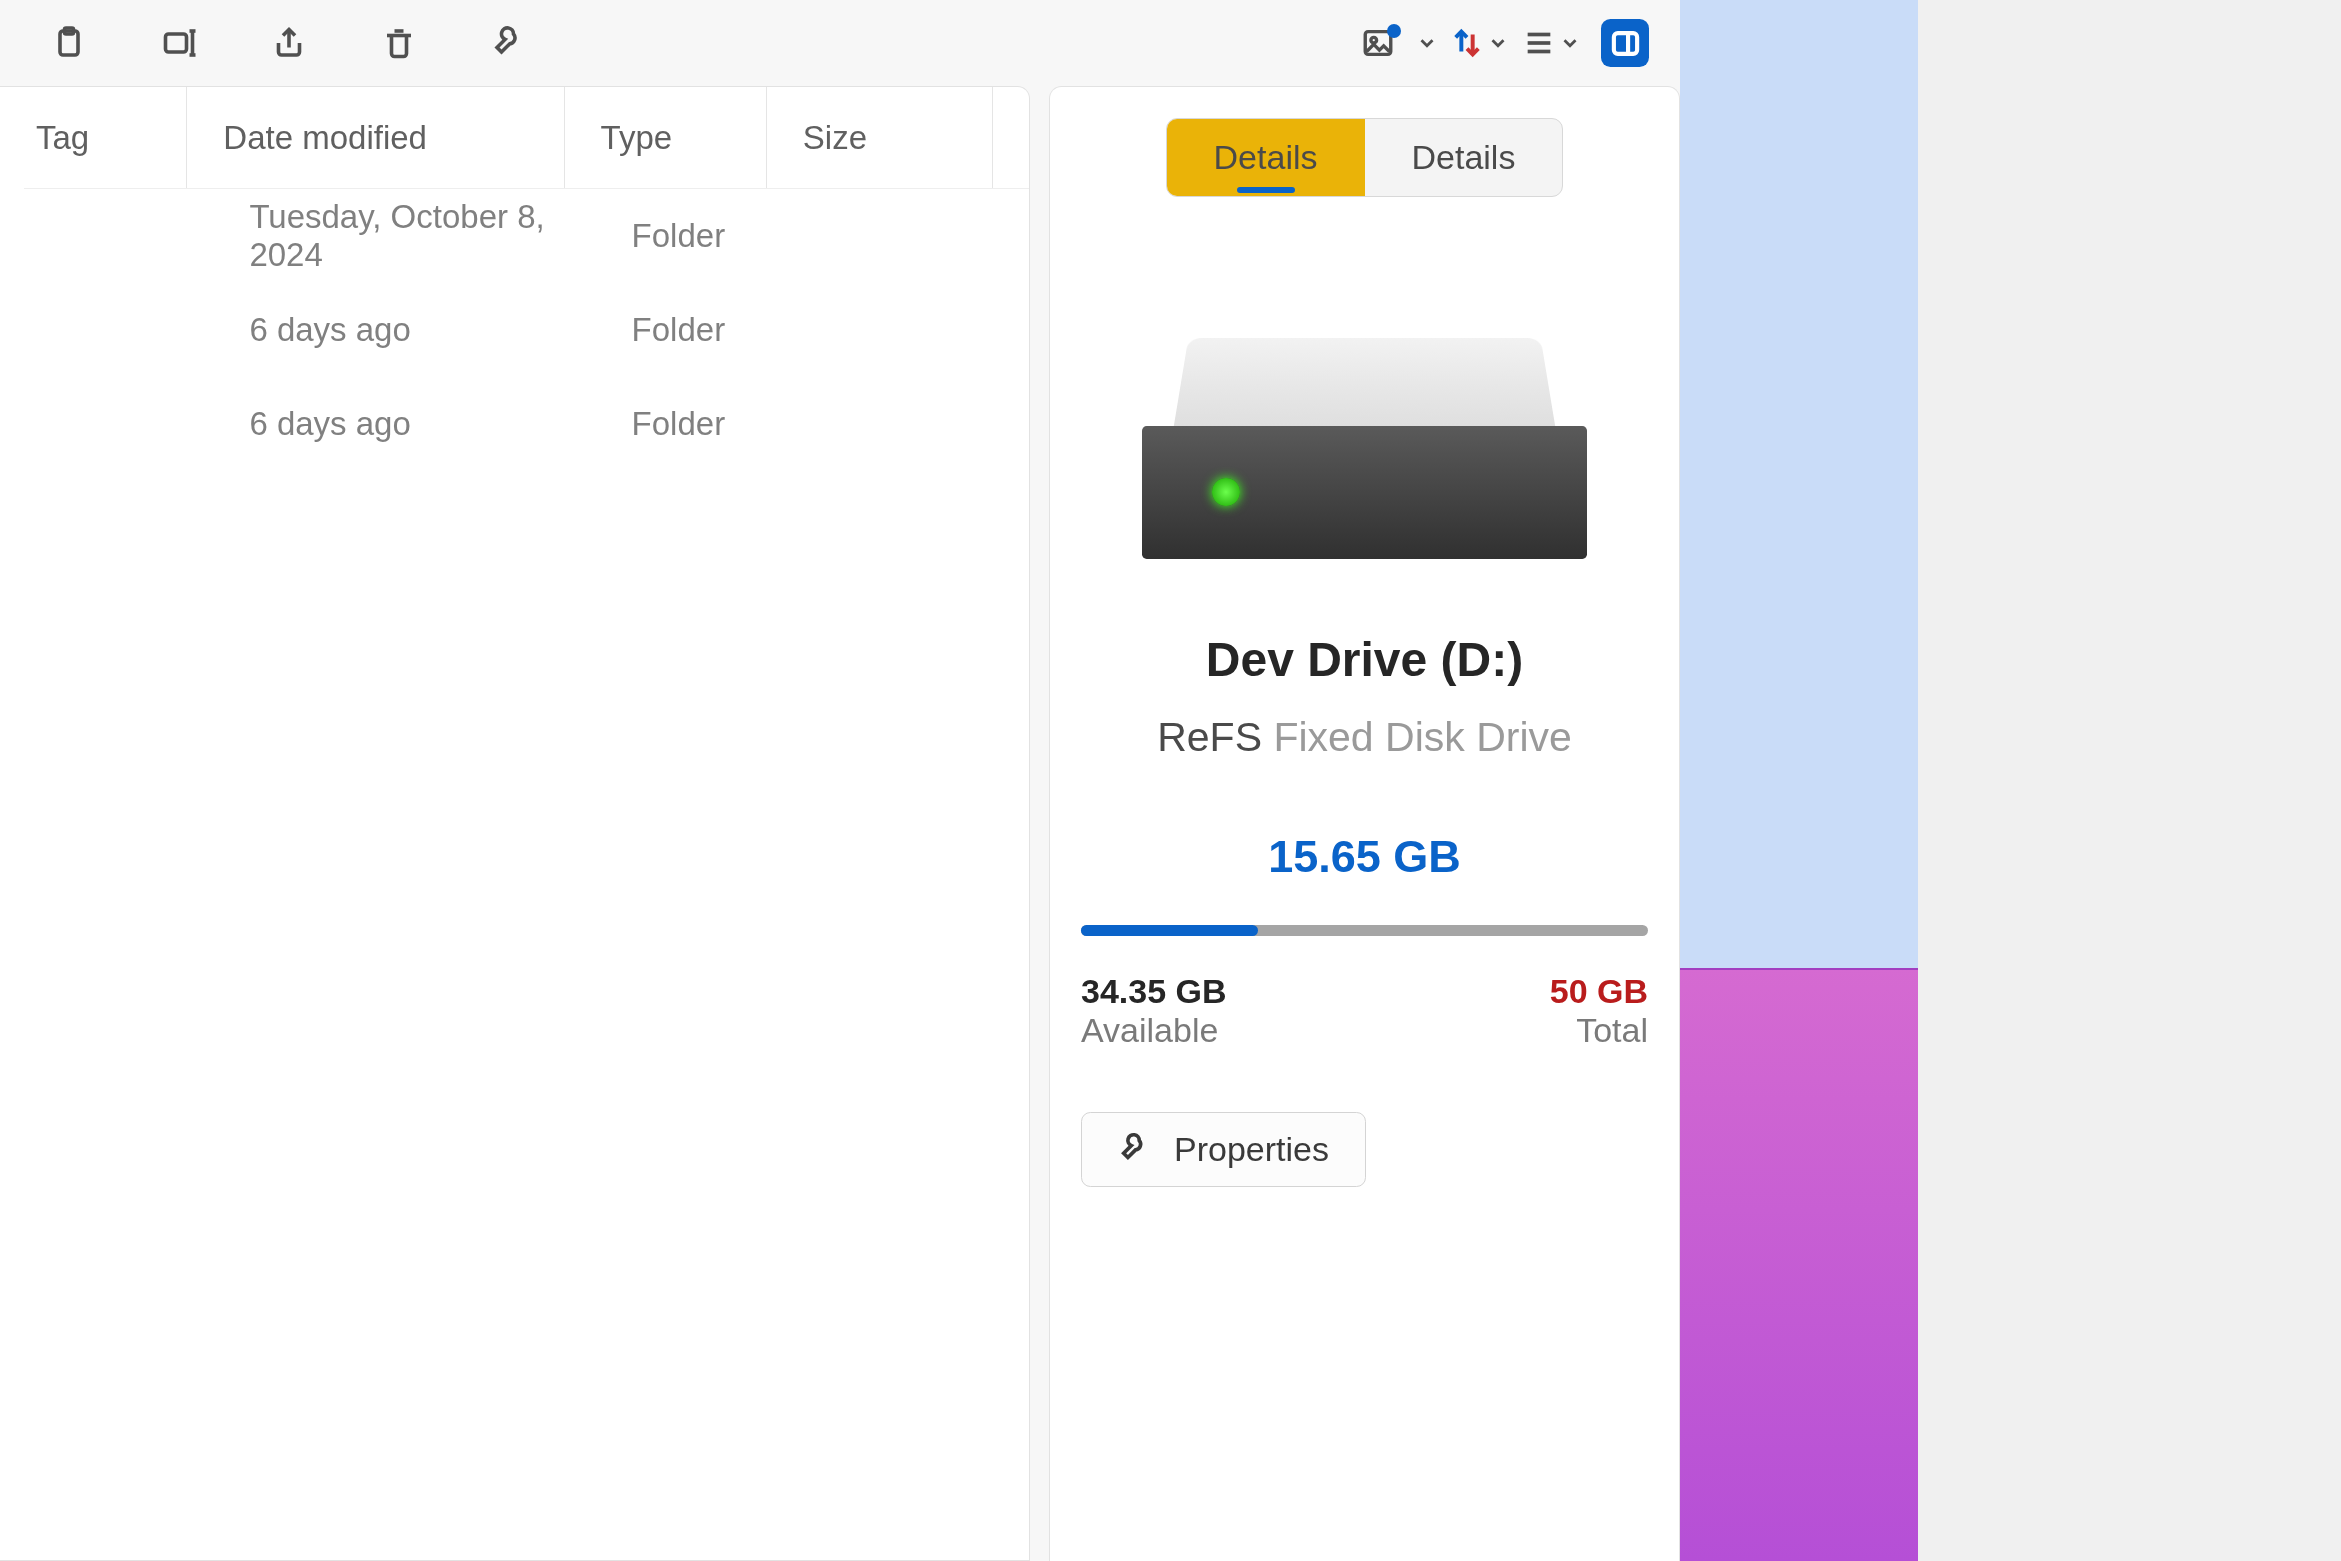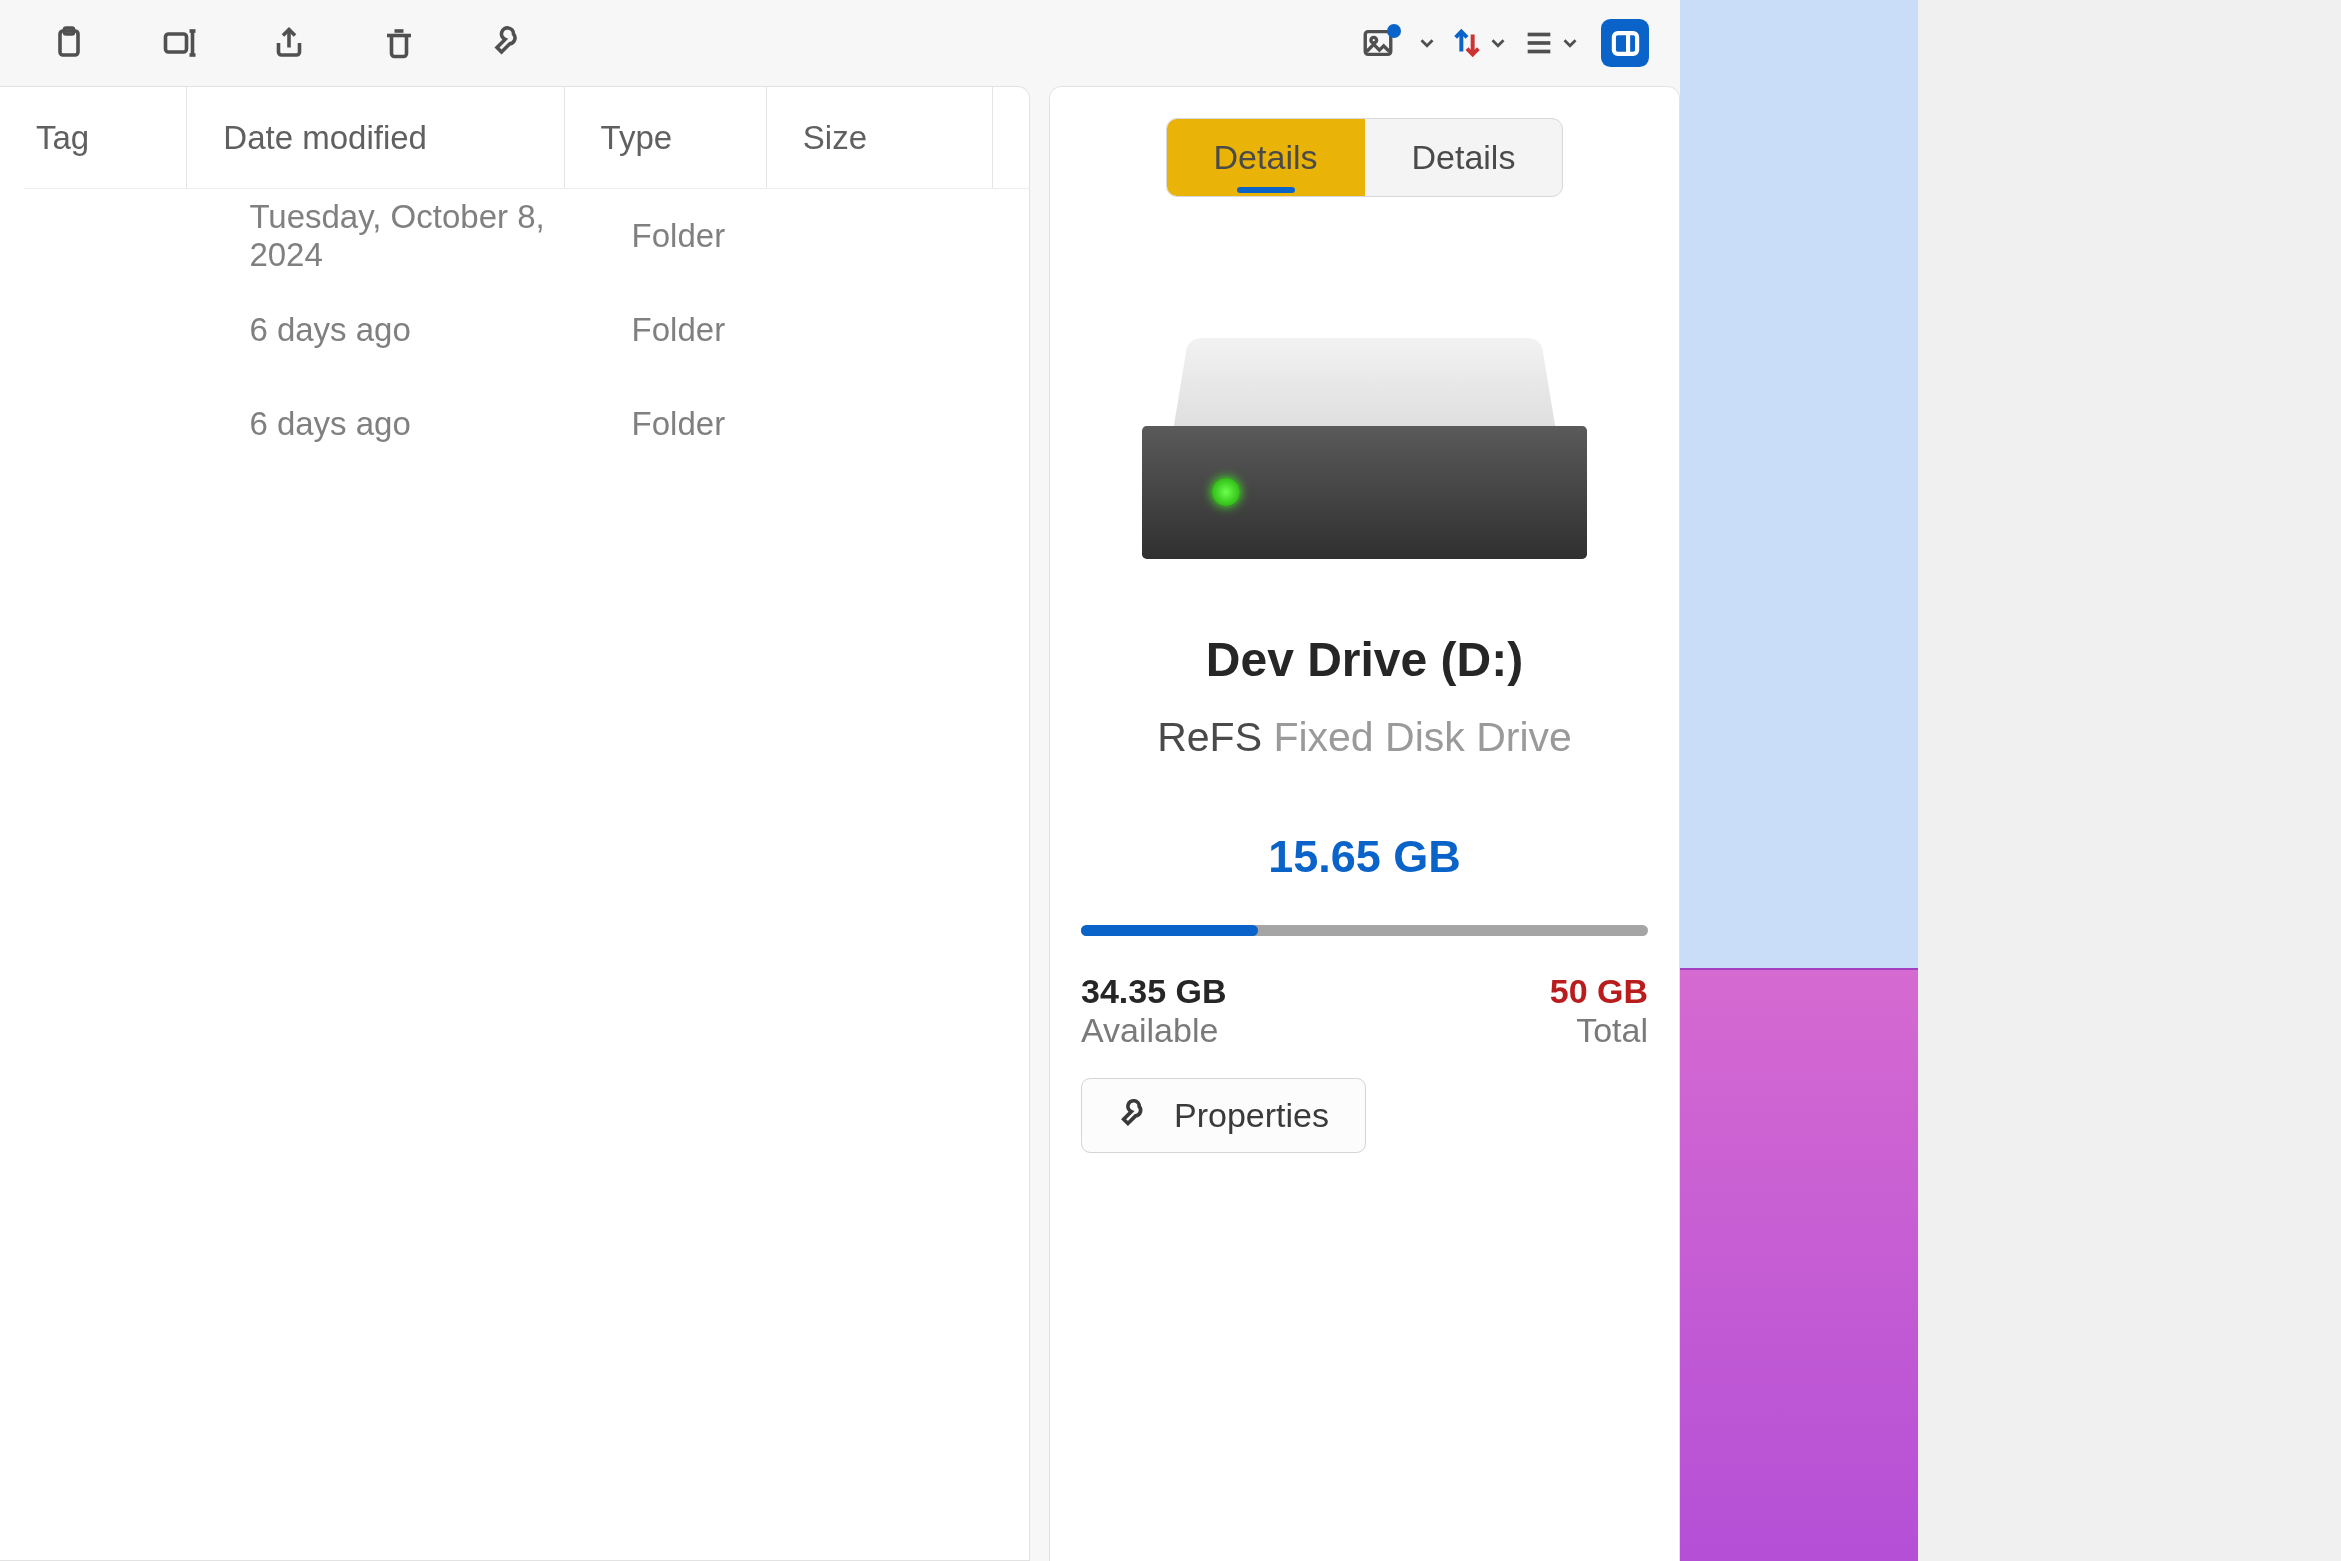--- a/index.html
+++ b/index.html
@@ -202,21 +202,21 @@
     font-size: 34px;
   }
   .cap-left { color:#3a3a3a; }
   .cap-left .num { font-weight:600; color:#262626; }
   .cap-left .lbl { display:block; color:#7a7a7a; }
   .cap-right { text-align:right; color:#7a7a7a; }
   .cap-right .num { font-weight:700; color:#b91c1c; }
   .cap-right .lbl { display:block; }
 
   .props-btn {
-    margin-top: 28px;
+    margin-top: 62px;
     align-self: flex-start;
     margin-left: 0;
     display:flex; align-items:center; gap:22px;
     border:1.6px solid #d4d4d4;
     border-radius:9.4px;
     padding: 17px 36px;
     font-size: 34px;
     color:#3a3a3a;
     background:#fcfcfc;
   }

